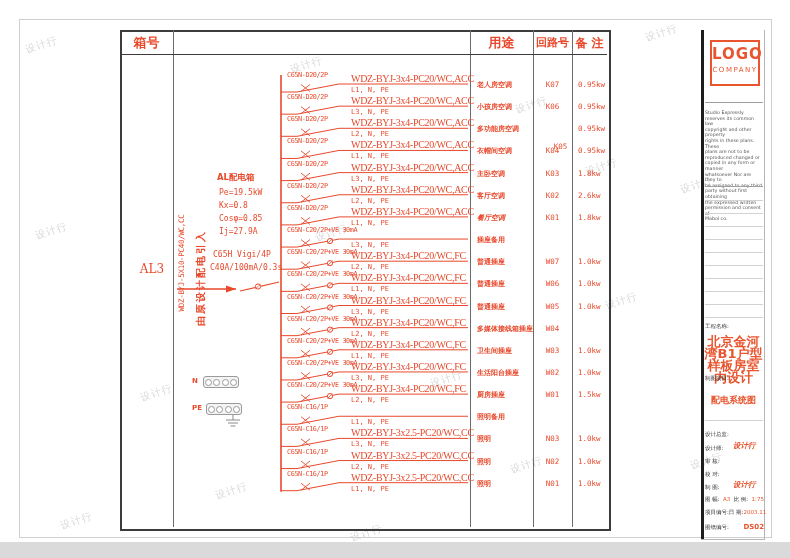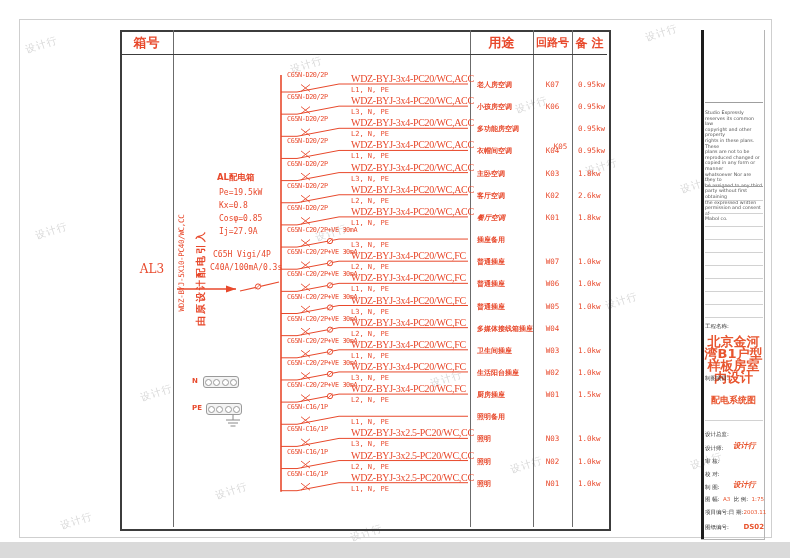--- a/index.html
+++ b/index.html
@@ -349,20 +349,24 @@
       <span></span>
       <span></span>
       <span></span>
   </div>
 
 
   <div class="abs" id="tb-line"></div>
   <div class="abs" id="tb-right"></div>
   <div class="abs" id="tb-bottom"></div>
 
+  <div class="abs" id="logo-box">
+    <div id="logo-text">LOGO</div>
+    <div id="company-text">COMPANY</div>
+  </div>
 
   <div class="abs tb-div" style="top:102px"></div>
   <div class="abs" id="copyright">Studio Expressly
 reserves its common law
 copyright and other property
 rights in these plans. These
 plans are not to be
 reproduced changed or
 copied in any form or manner
 whatsoever Nor are they to

